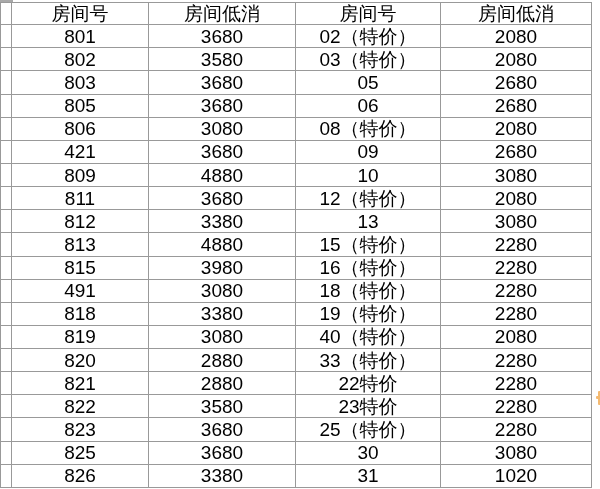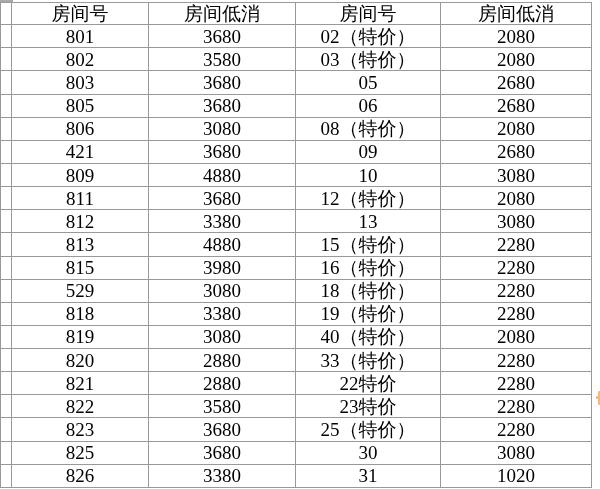--- a/index.html
+++ b/index.html
@@ -6,21 +6,21 @@
     margin: 0;
     padding: 0;
     background: #ffffff;
   }
   .screen {
     position: relative;
     width: 600px;
     height: 489px;
     background: #ffffff;
     overflow: hidden;
-    font-family: Liberation Serif, serif;
+    font-family: Liberation Sans, sans-serif;
     color: #000000;
   }
   table.price-table {
     position: absolute;
     left: 0;
     top: 2px;
     width: 591px;
     height: 486px;
     border-collapse: collapse;
     table-layout: fixed;
@@ -173,21 +173,21 @@
         </tr>
         <tr>
           <td></td>
           <td>815</td>
           <td>3980</td>
           <td>16（特价）</td>
           <td>2280</td>
         </tr>
         <tr>
           <td></td>
-          <td>529</td>
+          <td>491</td>
           <td>3080</td>
           <td>18（特价）</td>
           <td>2280</td>
         </tr>
         <tr>
           <td></td>
           <td>818</td>
           <td>3380</td>
           <td>19（特价）</td>
           <td>2280</td>

